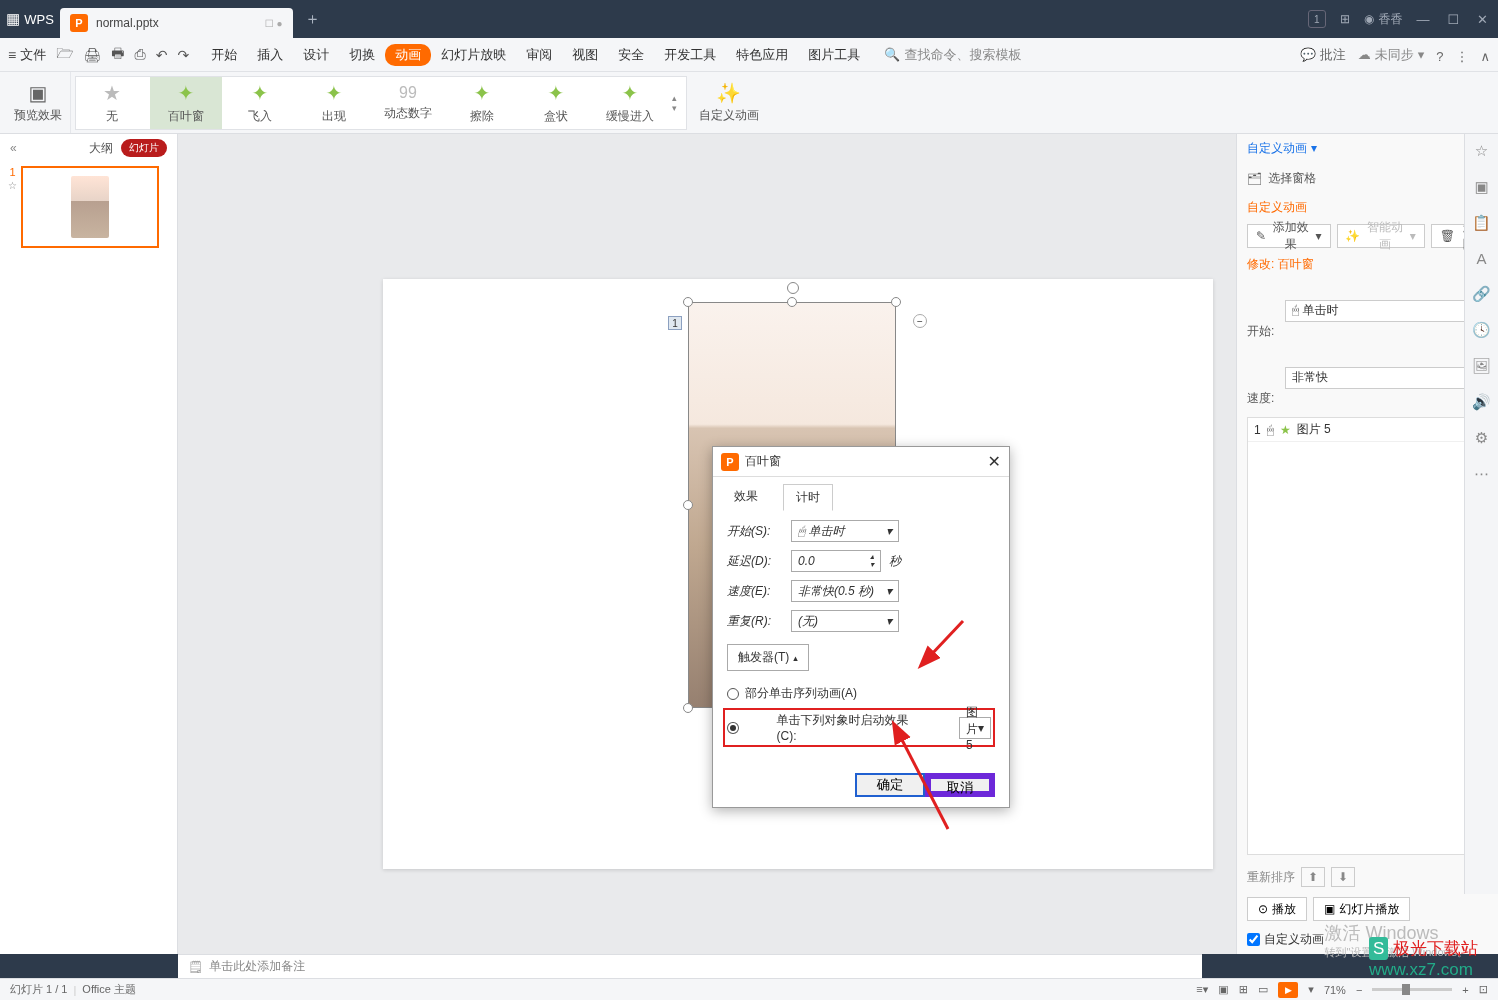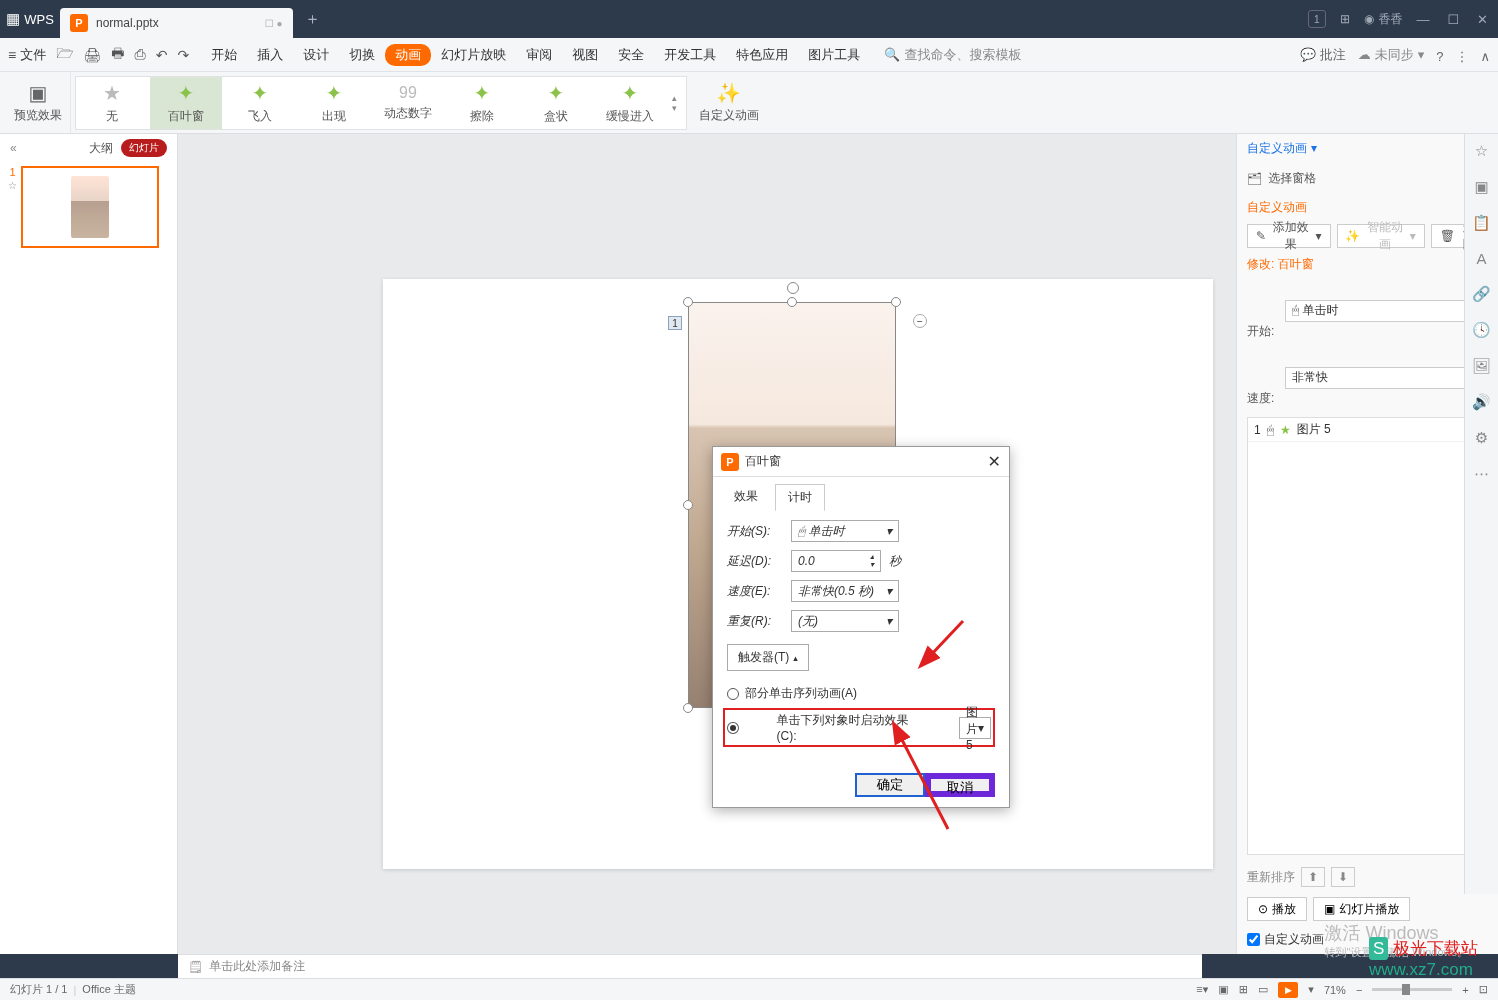--- a/index.html
+++ b/index.html
@@ -53,21 +53,21 @@
 .handle.tm{left:609px;top:163px;} .handle.bm{left:609px;top:569px;} .handle.ml{left:505px;top:366px;} .handle.mr{left:713px;top:366px;}
 .rot-handle{position:absolute;left:609px;top:148px;width:12px;height:12px;border:1px solid #888;border-radius:50%;background:#fff;}
 .num-tag { position:absolute; left:490px; top:182px; width:14px; height:14px; background:#e0e8f0; border:1px solid #8ca0c0; font-size:10px; display:flex; align-items:center; justify-content:center; }
 .zoom-minus{position:absolute;left:735px;top:180px;width:14px;height:14px;border:1px solid #aaa;border-radius:50%;display:flex;align-items:center;justify-content:center;font-size:10px;}
 
 .dialog { position:absolute; left:534px; top:312px; width:298px; background:#fff; border:1px solid #999; box-shadow:0 3px 12px rgba(0,0,0,0.3); z-index:100; font-size:12px; }
 .dialog-title { height:30px; display:flex; align-items:center; padding:0 8px; border-bottom:1px solid #ddd; gap:6px; }
 .dialog-title .close { margin-left:auto; font-size:16px; cursor:pointer; }
 .dialog-tabs { display:flex; padding:6px 8px 0; gap:4px; }
 .dialog-tabs div { padding:4px 12px; border:1px solid transparent; cursor:pointer; }
-.dialog-tabs .active { border:1px solid #ccc; border-bottom-color:#fff; background:#fff; position:relative; top:1px; }
+.dialog-tabs .active { border:1px solid #ccc; border-bottom-color:#fff; background:#fff; position:relative; top:1px;margin-left:8px; }
 .dialog-body { padding:10px 14px; }
 .dlg-row { display:flex; align-items:center; margin-bottom:8px; gap:8px;font-style:italic; }
 .dlg-row label { width:56px; }
 .dlg-select,.dlg-input { height:22px; border:1px solid #aaa; padding:0 6px; background:#fff; display:flex; align-items:center; justify-content:space-between; }
 .dlg-select{width:108px;} .dlg-input{width:90px;}
 .trigger-btn { border:1px solid #aaa; padding:4px 10px; margin:4px 0 8px; display:inline-flex; align-items:center; gap:4px; }
 .radio-row { display:flex; align-items:center; gap:6px; margin:6px 0; }
 .radio-row.hl { border:2px solid #e02020; padding:2px; margin-left:-4px;gap:38px; }
 .radio-circle { width:12px; height:12px; border:1px solid #555; border-radius:50%; display:inline-block; position:relative; }
 .radio-circle.checked::after { content:''; position:absolute; left:2px; top:2px; width:6px; height:6px; background:#333; border-radius:50%; }

